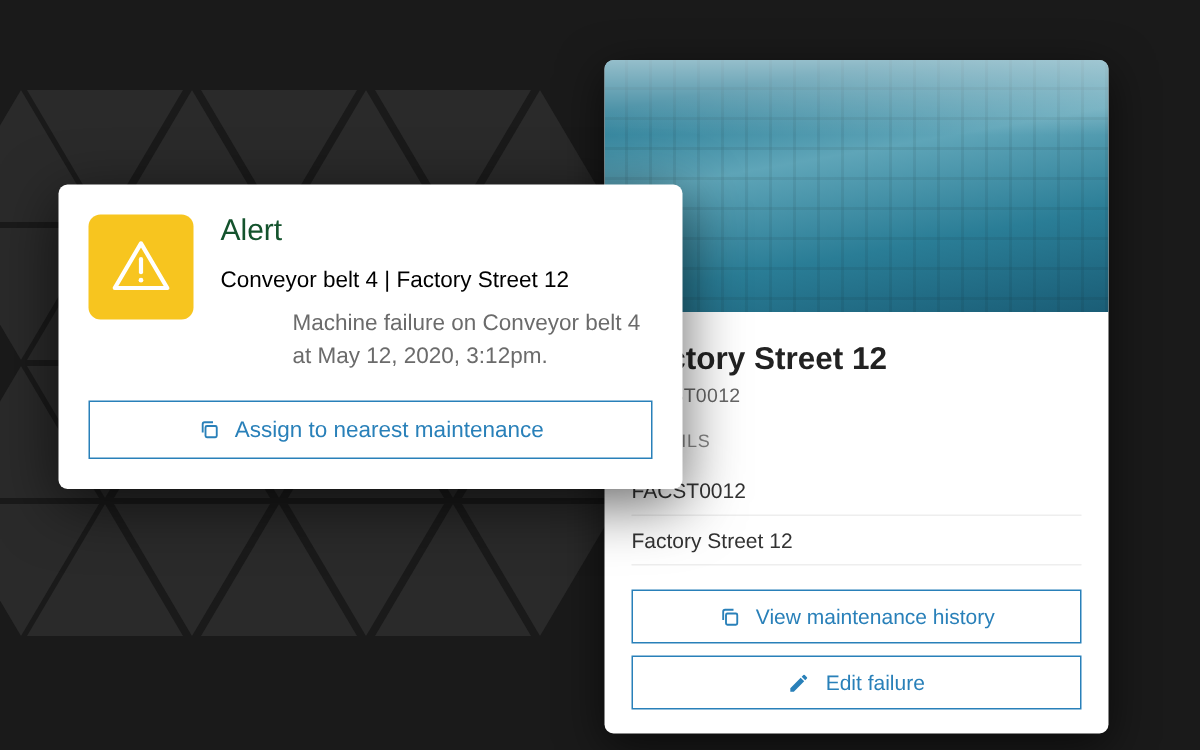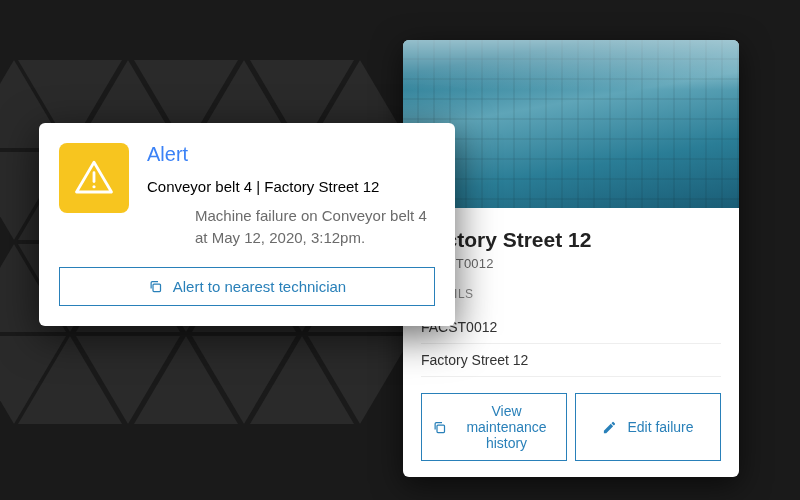--- a/index.html
+++ b/index.html
@@ -61,21 +61,21 @@
       position: absolute;
       top: 0; left: 0; right: 0;
       height: 50px;
       background: linear-gradient(to bottom, rgba(255,255,255,0.5), transparent);
     }
     .location-body { padding: 14px 18px 16px; }
     .loc-title { font-size: 21px; font-weight: 600; color: #222; margin: 6px 0 4px; }
     .loc-code { font-size: 13px; color: #666; margin-bottom: 16px; letter-spacing: 0.2px; }
     .loc-section-label { font-size: 12px; color: #888; letter-spacing: 0.5px; margin-bottom: 10px; }
     .loc-row { font-size: 14px; color: #333; padding: 8px 0; border-bottom: 1px solid #eee; }
-    .loc-actions { margin-top: 16px; display: flex; flex-direction: row; gap: 8px; }
+    .loc-actions { margin-top: 16px; display: flex; flex-direction: column; gap: 8px; }
 
     
     .alert-card {
       position: absolute;
       left: 39px;
       top: 123px;
       width: 416px;
       background: #fff;
       border-radius: 6px;
       box-shadow: 0 10px 40px rgba(0,0,0,0.6);
@@ -86,21 +86,21 @@
       width: 70px;
       height: 70px;
       background: #f7c51f;
       border-radius: 8px;
       display: flex;
       align-items: center;
       justify-content: center;
       flex-shrink: 0;
     }
     .alert-texts { flex: 1; min-width: 0; }
-    .alert-title { font-size: 20px; font-weight: 400; color: #3b82f6; }
+    .alert-title { font-size: 20px; font-weight: 400; color: #14532d; }
     .alert-sub { font-size: 15px; font-weight: 400; color: #222; letter-spacing: 0.3px; margin-top: 2px; }
     .alert-loc { color: #000000; font-size: 15px; margin-top: 12px; }
     .alert-desc { color: #6b6b6b; font-size: 15px; line-height: 1.45; margin-top: 10px; margin-left: 48px; }
 
     .outline-btn {
       display: flex;
       align-items: center;
       justify-content: center;
       gap: 10px;
       border: 1px solid #2980b9;
@@ -200,15 +200,15 @@
       <div class="alert-desc">Machine failure on Conveyor belt 4 at May 12, 2020, 3:12pm.</div>
     </div>
   </div>
   <button class="outline-btn alert-btn">
     <span class="btn-icon">
       <svg viewBox="0 0 24 24" width="15" height="15" fill="none" stroke="#2980b9" stroke-width="2">
         <rect x="8" y="8" width="12" height="12" rx="1.5"></rect>
         <path d="M5 15V6a2 2 0 0 1 2-2h9"></path>
       </svg>
     </span>
-    <span>Alert to nearest technician</span>
+    <span>Assign to nearest maintenance</span>
   </button>
 </div>
 
 </body></html>

